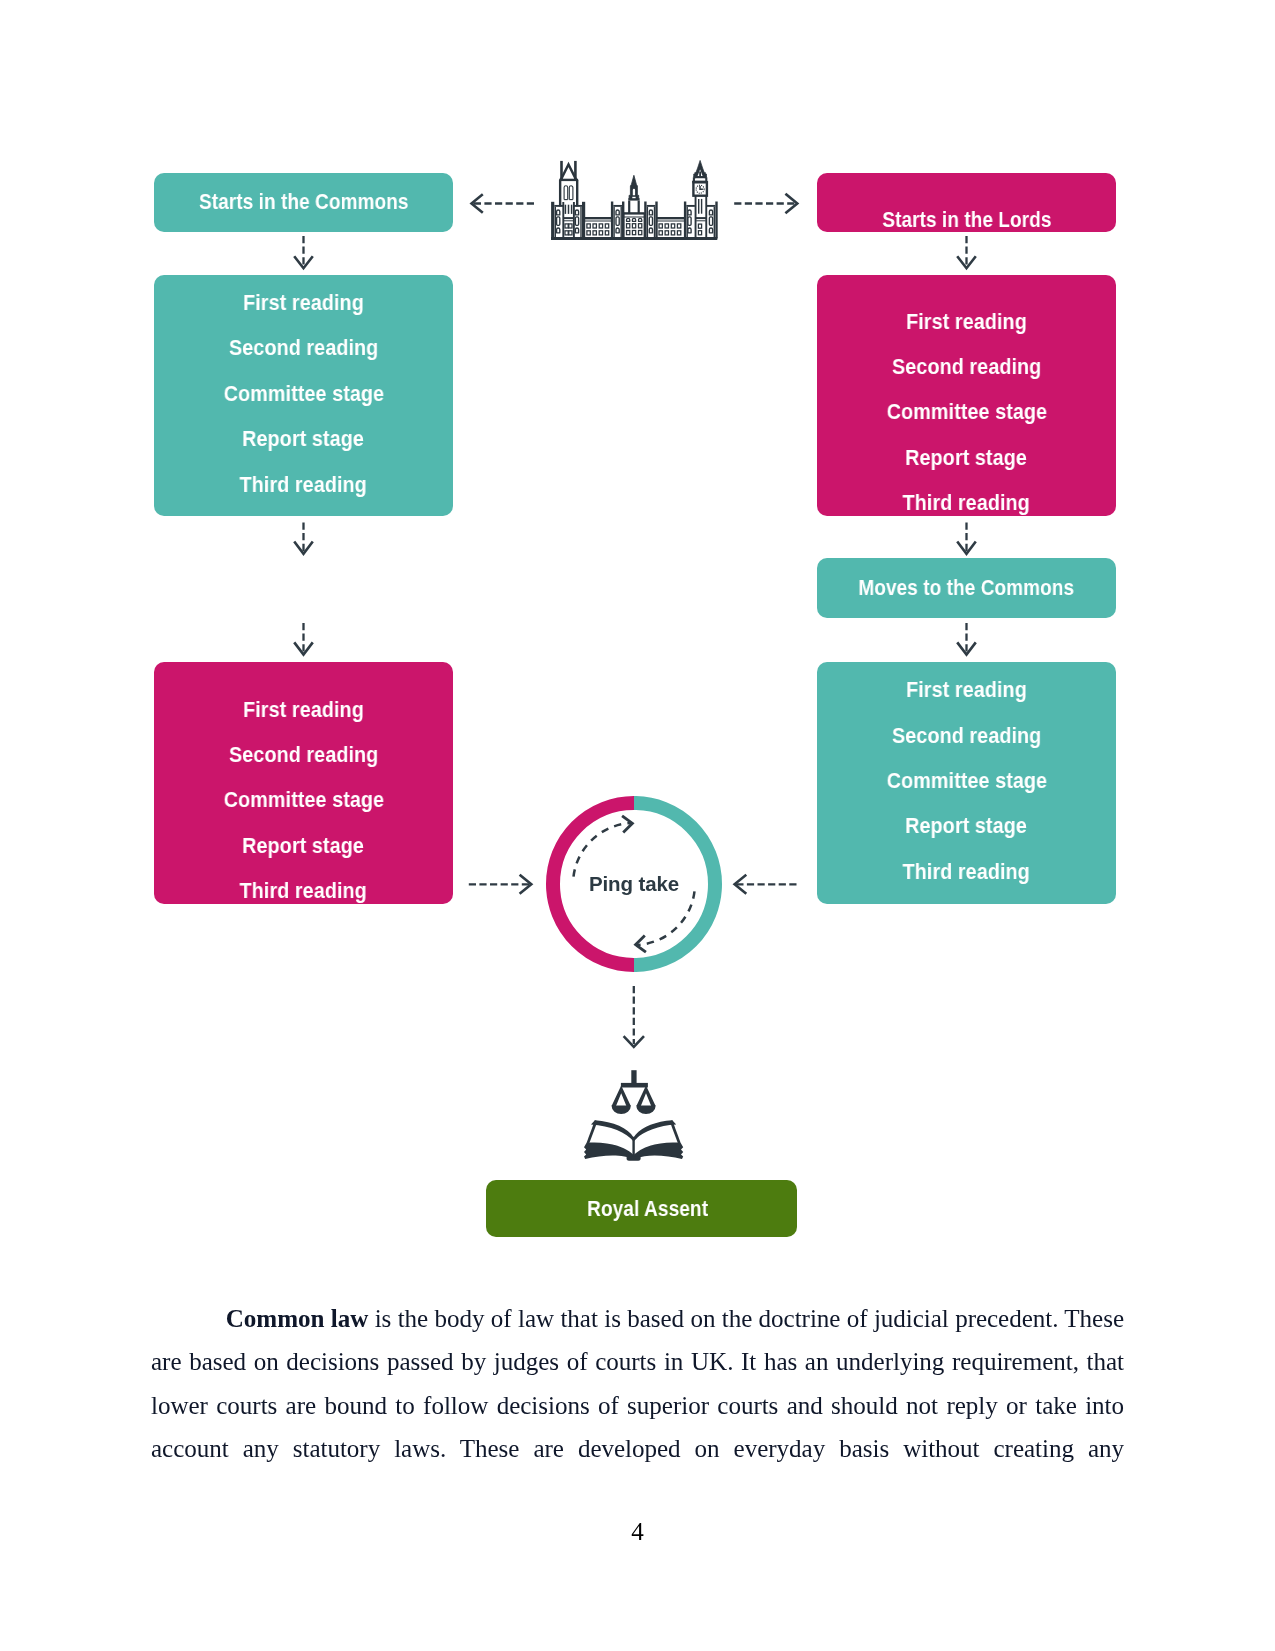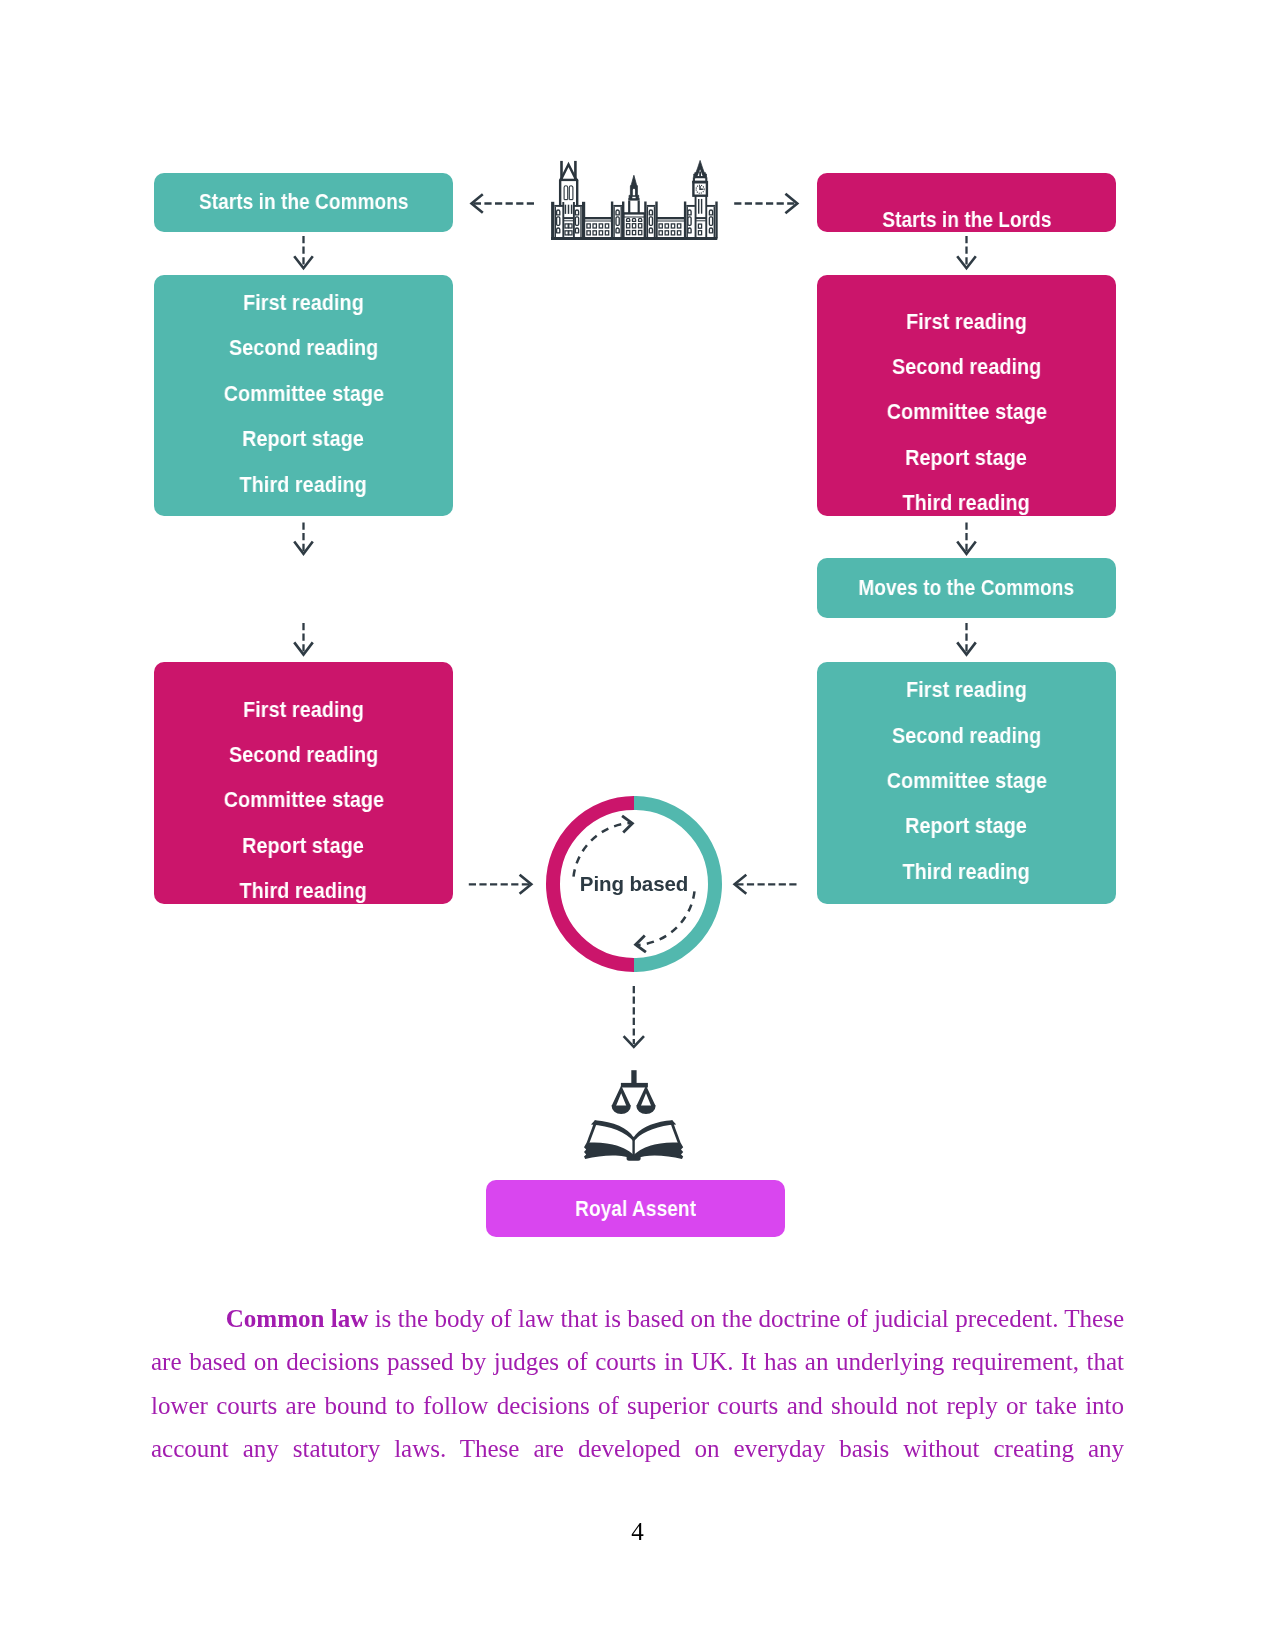--- a/index.html
+++ b/index.html
@@ -6,39 +6,39 @@
   body{width:1275px;height:1651px;background:#ffffff;position:relative;overflow:hidden;
        font-family:"Liberation Sans",sans-serif;-webkit-font-smoothing:antialiased;}
   .page{position:absolute;left:0;top:0;width:1275px;height:1407px;opacity:0.999;}
 
   
   .fbox{position:absolute;border-radius:10px;display:flex;flex-direction:column;
         align-items:center;justify-content:center;color:#ffffff;
         font-weight:bold;letter-spacing:.1px;}
   .fbox.teal{background:#52b8ae;}
   .fbox.pink{background:#cb156b;justify-content:flex-end;}
-  .fbox.dark{background:#d946ef;}
+  .fbox.dark{background:#4d7c0f;padding-left:12px;}
   .fbox .lbl{display:block;line-height:1;white-space:nowrap;transform:scaleX(.882) translateZ(0);will-change:transform;}
   .single{font-size:21.5px;}
   .fbox.dark .lbl{font-size:21.6px;}
   .stagebox .lbl{font-size:22.4px;}
   .stagebox .lbl{position:relative;top:-1.8px;}
   .stagebox .lbl + .lbl{margin-top:23.0px;}
 
   
   .conn{position:absolute;}
 
   
   #pingpong{position:absolute;}
   #pingpong .pplabel{position:absolute;left:0;top:0;width:100%;height:100%;
       display:flex;align-items:center;justify-content:center;
       font-size:20.5px;font-weight:bold;color:#2c3a43;letter-spacing:-0.1px;transform:translateZ(0);will-change:transform;}
 
   
-  .bodytext{position:absolute;font-family:"Liberation Serif",serif;color:#a21caf;
+  .bodytext{position:absolute;font-family:"Liberation Serif",serif;color:#0f172a;
             text-align:justify;text-justify:inter-word;font-size:25.1px;line-height:43.4px;letter-spacing:-0.05px;}
   .bodytext b{font-weight:bold;}
   .bodytext{text-align-last:justify;}
   .pageno{position:absolute;font-family:"Liberation Serif",serif;font-size:25.1px;
           color:#000;text-align:center;}
 </style>
 </head>
 <body>
 
 <div class="page">
@@ -251,21 +251,21 @@
     <svg width="176" height="176" viewBox="0 0 176 176" fill="none">
       <path d="M88 7 A81 81 0 0 0 88 169" stroke="#cb156b" stroke-width="14" fill="none"></path>
       <path d="M88 7 A81 81 0 0 1 88 169" stroke="#52b8ae" stroke-width="14" fill="none"></path>
       <g stroke="#2f3b44" stroke-width="2.5" fill="none">
         <path d="M27.5 80.6 A61 61 0 0 1 85.9 27.0" stroke-dasharray="7.4 6.2"></path>
         <path d="M77.2 20.6 L86.4 27.3 L78.2 35.4" stroke-width="2.8" stroke-linecap="square" stroke-linejoin="miter"></path>
         <path d="M148.5 95.4 A61 61 0 0 1 90.1 149.0" stroke-dasharray="7.4 6.2"></path>
         <path d="M98.8 155.4 L89.6 148.7 L97.8 140.6" stroke-width="2.8" stroke-linecap="square" stroke-linejoin="miter"></path>
       </g>
     </svg>
-    <div class="pplabel">Ping based</div>
+    <div class="pplabel">Ping take</div>
   </div>
 
   <svg style="position:absolute;left:583px;top:1070px;" width="105" height="95" viewBox="0 0 105 95" fill="#2b353d">
     <g>
 
       <path d="M48.3 0.2 h5.3 v13.2 h-5.3 z"></path>
 
       <path d="M37.9 12.9 h27.0 v4.6 h-27.0 z"></path>
 
       <path d="M38.2 15.4 L28.6 35.9 h4.4 l5.2 -12.6 l5.2 12.6 h4.4 Z"></path>

